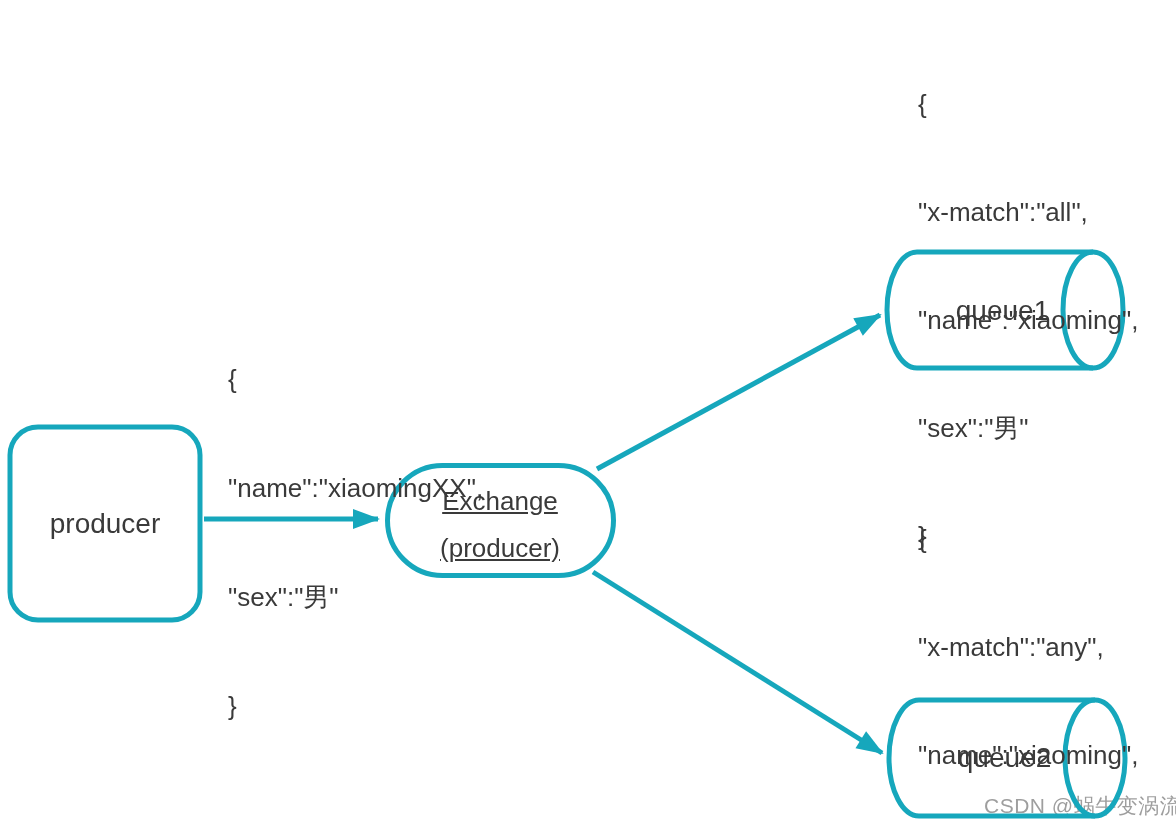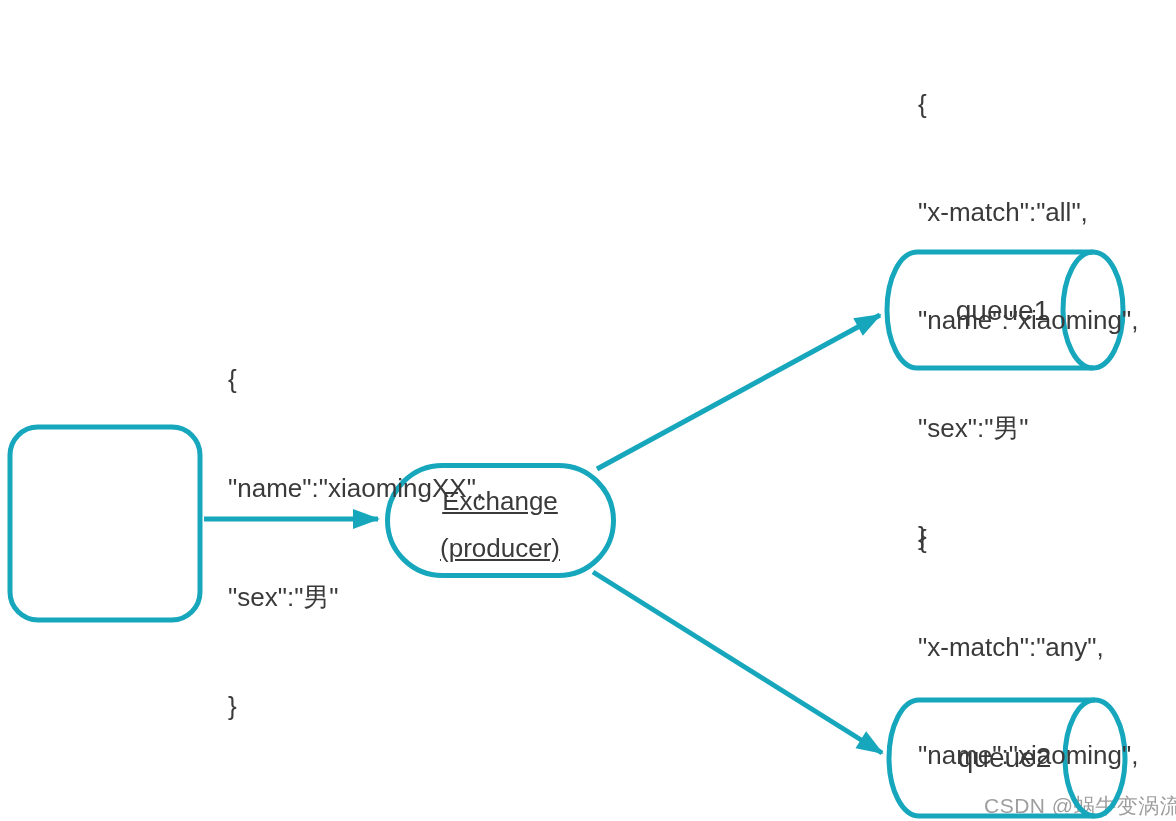--- a/index.html
+++ b/index.html
@@ -81,20 +81,21 @@
     <ellipse class="stroke-shape" cx="1093" cy="310" rx="30" ry="58"></ellipse>
 
     <path class="stroke-shape" d="M 1095 700 H 919 A 30 58 0 0 0 889 758 A 30 58 0 0 0 919 816 H 1095"></path>
     <ellipse class="stroke-shape" cx="1095" cy="758" rx="30" ry="58"></ellipse>
 
     <line class="arrow-line" x1="204" y1="519" x2="378" y2="519" marker-end="url(#arrow)"></line>
     <line class="arrow-line" x1="597" y1="469" x2="880" y2="315" marker-end="url(#arrow)"></line>
     <line class="arrow-line" x1="593" y1="572" x2="882" y2="753" marker-end="url(#arrow)"></line>
   </svg>
 
+  <div class="node-label producer-label">producer</div>
 
   <div class="exchange-label">
     <div>Exchange</div>
     <div>(producer)</div>
   </div>
 
   <div class="node-label queue1-label">queue1</div>
   <div class="node-label queue2-label">queue2</div>
 
   <div class="json-block lh47" style="left:228px; top:294px;">

